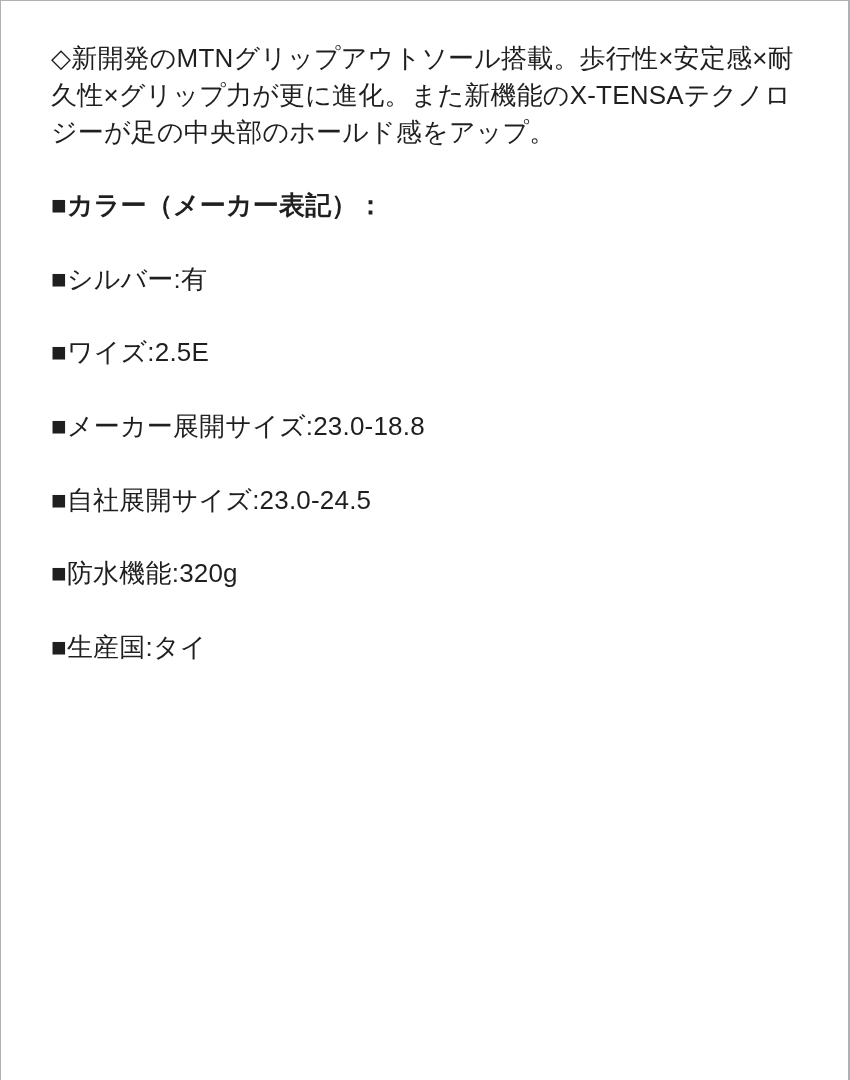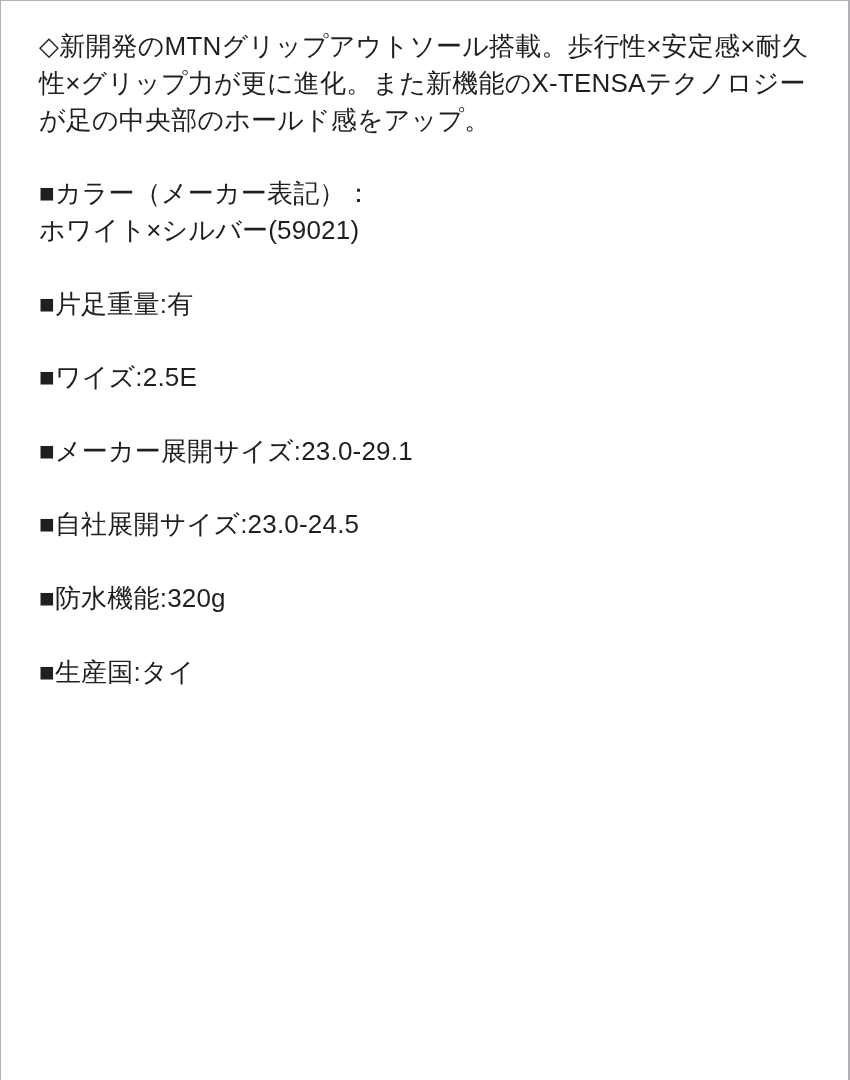--- a/index.html
+++ b/index.html
@@ -21,51 +21,51 @@
     border-left: 1px solid var(--border, #b0b0b5);
     border-right: 2px solid var(--border, #b0b0b5);
     padding: 23px 33px 0 34px;
     font-family: "Liberation Sans", "DejaVu Sans", sans-serif;
     font-size: 26px;
     line-height: 36.8px;
     color: var(--fg, #1f1f1f);
     letter-spacing: 0.2px;
   }
   .para {
-    margin: 4px;
+    margin: 16px;
     word-break: break-word;
     overflow-wrap: break-word;
   }
   .gap {
     margin-top: 36.8px; 
   }
   .line {
     display: block;
+    font-weight: bold;
   }
 </style>
 </head>
 <body>
 
 <div class="sheet">
 
   <p class="para">◇新開発のMTNグリップアウトソール搭載。歩行性×安定感×耐久性×グリップ力が更に進化。また新機能のX-TENSAテクノロジーが足の中央部のホールド感をアップ。</p>
 
   <p class="para gap">
     <span class="line">■カラー（メーカー表記）：</span>
-    <span class="line">ホワイト×シルバー(59021)</span>
   </p>
 
 
 
 
-  <p class="para gap">■片足重量:有</p>
+  <p class="para gap">■シルバー:有</p>
 
   <p class="para gap">■ワイズ:2.5E</p>
 
-  <p class="para gap">■メーカー展開サイズ:23.0-29.1</p>
+  <p class="para gap">■メーカー展開サイズ:23.0-18.8</p>
 
   <p class="para gap">■自社展開サイズ:23.0-24.5</p>
 
   <p class="para gap">■防水機能:320g</p>
 
 
   <p class="para gap">■生産国:タイ</p>
 
 
 </div>

